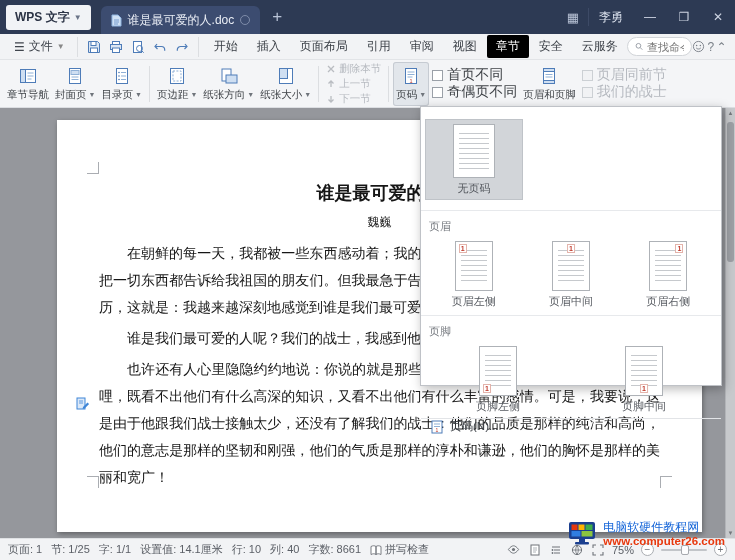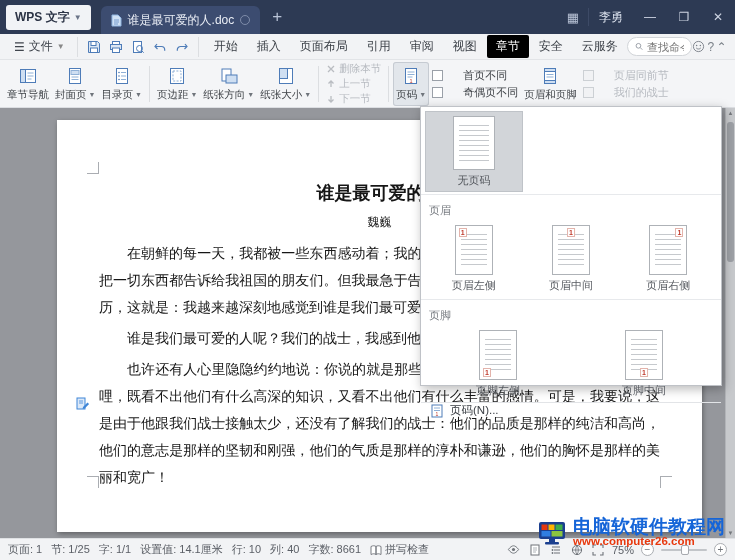--- a/index.html
+++ b/index.html
@@ -35,21 +35,21 @@
   
   .ribbon{flex:0 0 48px;background:#f4f5f7;border-bottom:1px solid #dcdee2;display:flex;align-items:center;padding:0 4px}
   .rbtn{display:flex;flex-direction:column;align-items:center;justify-content:center;gap:2px;height:44px;padding:2px 3px;border-radius:3px;white-space:nowrap}
   .rbtn.active{background:#e2e6eb;box-shadow:inset 0 0 0 1px #c6cbd2}
   .rlabel{font-size:10.5px;color:#3e4247;display:flex;align-items:center;gap:2px}
   .caret{font-size:7px;color:#70757c}
   .rsep{width:1px;height:36px;background:#dcdee1;margin:0 4px;flex:0 0 auto}
   .rcol{display:flex;flex-direction:column;justify-content:center;gap:3px;padding:0 3px}
   .sbtn{display:flex;align-items:center;gap:3px;font-size:10.5px;height:12px;color:#3e4247}
   .sbtn.disabled{color:#b6bac0}
-  .chk{display:flex;align-items:center;gap:20px;font-size:11px;height:14px;color:#3e4247}
+  .chk{display:flex;align-items:center;gap:4px;font-size:14px;height:14px;color:#3e4247}
   .chk .box{width:11px;height:11px;border:1px solid #9aa0a8;background:#fff;flex:0 0 auto}
   .chk.disabled{color:#b6bac0}
   .chk.disabled .box{border-color:#ccd0d4;background:#f1f2f4}
   .ric{width:20px;height:20px}
 
   
   .docarea{position:relative;flex:1;background:#95979c;overflow:hidden}
   .page{position:absolute;left:57px;top:12px;width:645px;height:412px;background:#fff;box-shadow:1px 2px 5px rgba(0,0,0,.35)}
   .pagein{position:absolute;left:42px;right:42px;top:54px;bottom:16px;overflow:hidden;font-family:"Liberation Serif",serif;color:#161616}
   .doc-title{text-align:center;font-size:18px;font-weight:bold;line-height:30px;margin-top:4px}
@@ -60,37 +60,37 @@
   .cm-tr{right:30px;top:42px;border-left:1px solid;border-bottom:1px solid}
   .cm-bl{left:30px;top:356px;border-right:1px solid;border-top:1px solid}
   .cm-br{right:30px;top:356px;border-left:1px solid;border-top:1px solid}
   .edit-marker{position:absolute;left:76px;top:288px;width:14px;height:14px}
   .vscroll{position:absolute;right:0;top:0;bottom:0;width:10px;background:#c7c9cc;border-left:1px solid #b2b4b8}
   .varrow{position:absolute;left:0;width:9px;height:10px;display:flex;align-items:center;justify-content:center;font-size:6px;color:#74777c}
   .vthumb{position:absolute;left:1px;width:7px;top:14px;height:140px;background:#9da0a5;border-radius:3px}
 
   
   .pn-menu{position:absolute;left:420px;top:106px;width:302px;height:280px;background:#fff;border:1px solid #bfc2c7;box-shadow:2px 3px 10px rgba(0,0,0,.28);z-index:40;display:flex;flex-direction:column;padding:4px 0}
-  .pn-none{width:98px;margin:0 4px;padding:4px 0 3px;display:flex;flex-direction:column;align-items:center;gap:3px;background:#d2d5d9;border:1px solid #bfc3c8}
+  .pn-none{width:98px;margin:8px 4px;padding:4px 0 3px;display:flex;flex-direction:column;align-items:center;gap:3px;background:#d2d5d9;border:1px solid #bfc3c8}
   .pn-group{display:flex;align-items:center;gap:6px;padding:8px 8px 1px;font-size:11px;color:#75797f;border-top:1px solid #e7e9ec;margin-top:2px}
   .pn-row{display:flex;justify-content:space-around;padding:3px 4px 1px}
   .pn-cell{width:92px;display:flex;flex-direction:column;align-items:center;gap:3px;padding:3px 0}
   .pn-label{font-size:11px;color:#55595f;font-family:"Liberation Sans",sans-serif}
   .thumb{position:relative;width:38px;height:50px;background:#fff;border:1px solid #aeb2b7}
   .thumb.big{width:42px;height:54px}
   .thumb .lines{position:absolute;left:5px;right:5px;top:8px;bottom:8px;background:repeating-linear-gradient(to bottom,#c6c9cd 0 1px,transparent 1px 5px)}
   .num{position:absolute;font-size:7px;line-height:7px;font-weight:bold;color:#c0392b;background:#fff;border:1px solid #e3b3ab;padding:0 1px}
   .num.tl{top:2px;left:3px}.num.tc{top:2px;left:50%;transform:translateX(-50%)}.num.tr{top:2px;right:3px}
   .num.bl{bottom:2px;left:3px}.num.bc{bottom:2px;left:50%;transform:translateX(-50%)}.num.br{bottom:2px;right:3px}
   .pn-custom{margin-top:auto;border-top:1px solid #e2e4e7;height:26px;display:flex;align-items:center;gap:7px;padding:0 10px;font-size:11.5px;color:#3c4046}
 
   
   .watermark{position:absolute;right:10px;bottom:12px;display:flex;align-items:center;gap:6px;z-index:60}
   .wm-text{display:flex;flex-direction:column;line-height:14px}
-  .wm-site{font-size:19px;font-weight:bold;color:#1565d8}
+  .wm-site{font-size:12px;font-weight:normal;color:#1565d8}
   .wm-url{font-size:11.5px;font-weight:bold;color:#e8380d}
 
   
   .statusbar{flex:0 0 22px;background:#f2f3f5;border-top:1px solid #dfe1e4;display:flex;align-items:center;padding:0 8px;font-size:11px;color:#5b5f66;gap:9px;white-space:nowrap}
   .st-item{display:flex;align-items:center;gap:3px}
   .st-right{margin-left:auto;display:flex;align-items:center;gap:7px}
   .st-ic{width:14px;height:14px;display:flex;align-items:center;justify-content:center;color:#6e7278}
   .zoombtn{width:13px;height:13px;border:1px solid #aaadb2;border-radius:50%;display:flex;align-items:center;justify-content:center;font-size:10px;line-height:10px;color:#6e7278;background:#fff}
   .zslider{position:relative;width:46px;height:2px;background:#c2c5c9;border-radius:1px}
   .zthumb{position:absolute;left:20px;top:-4px;width:8px;height:10px;background:#fdfdfe;border:1px solid #a6a9ae;border-radius:2px}

